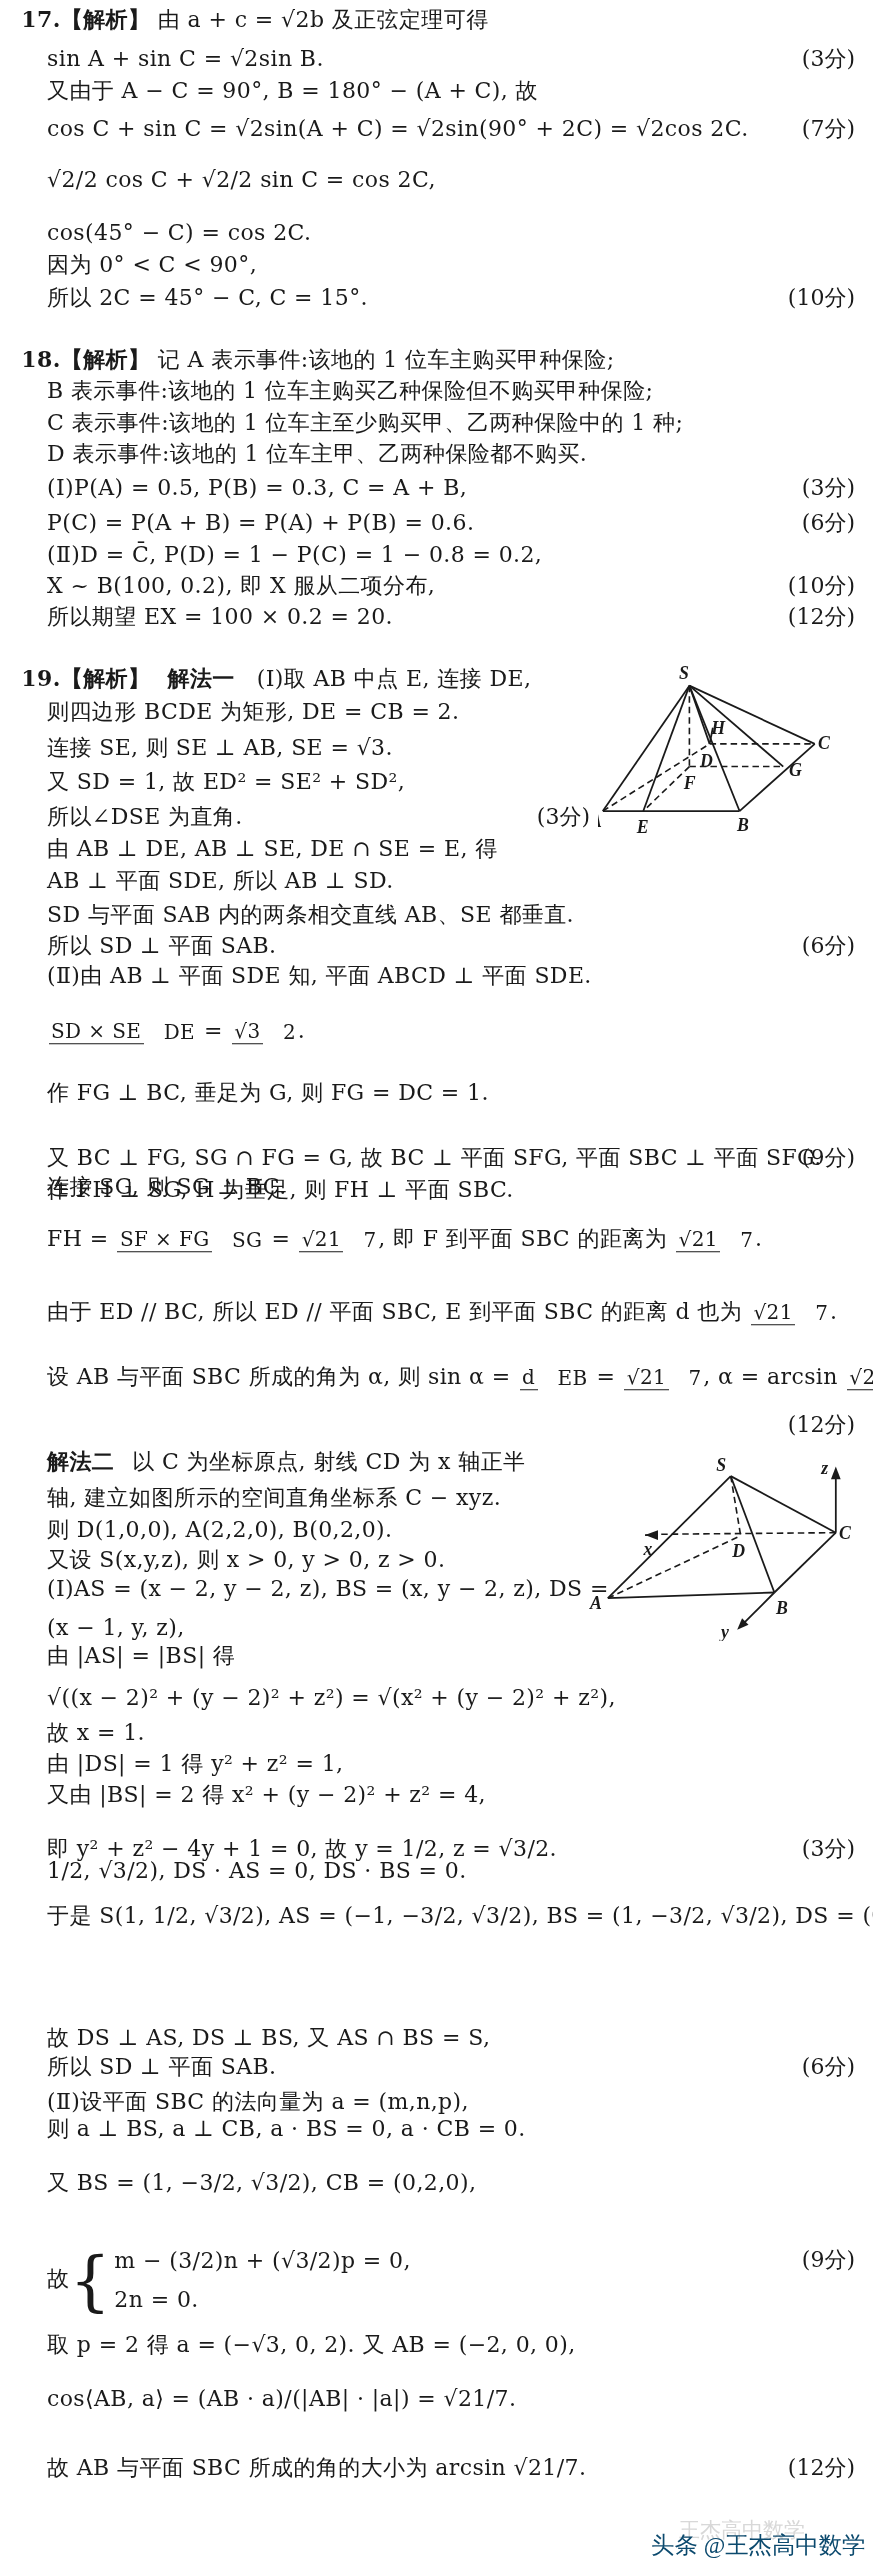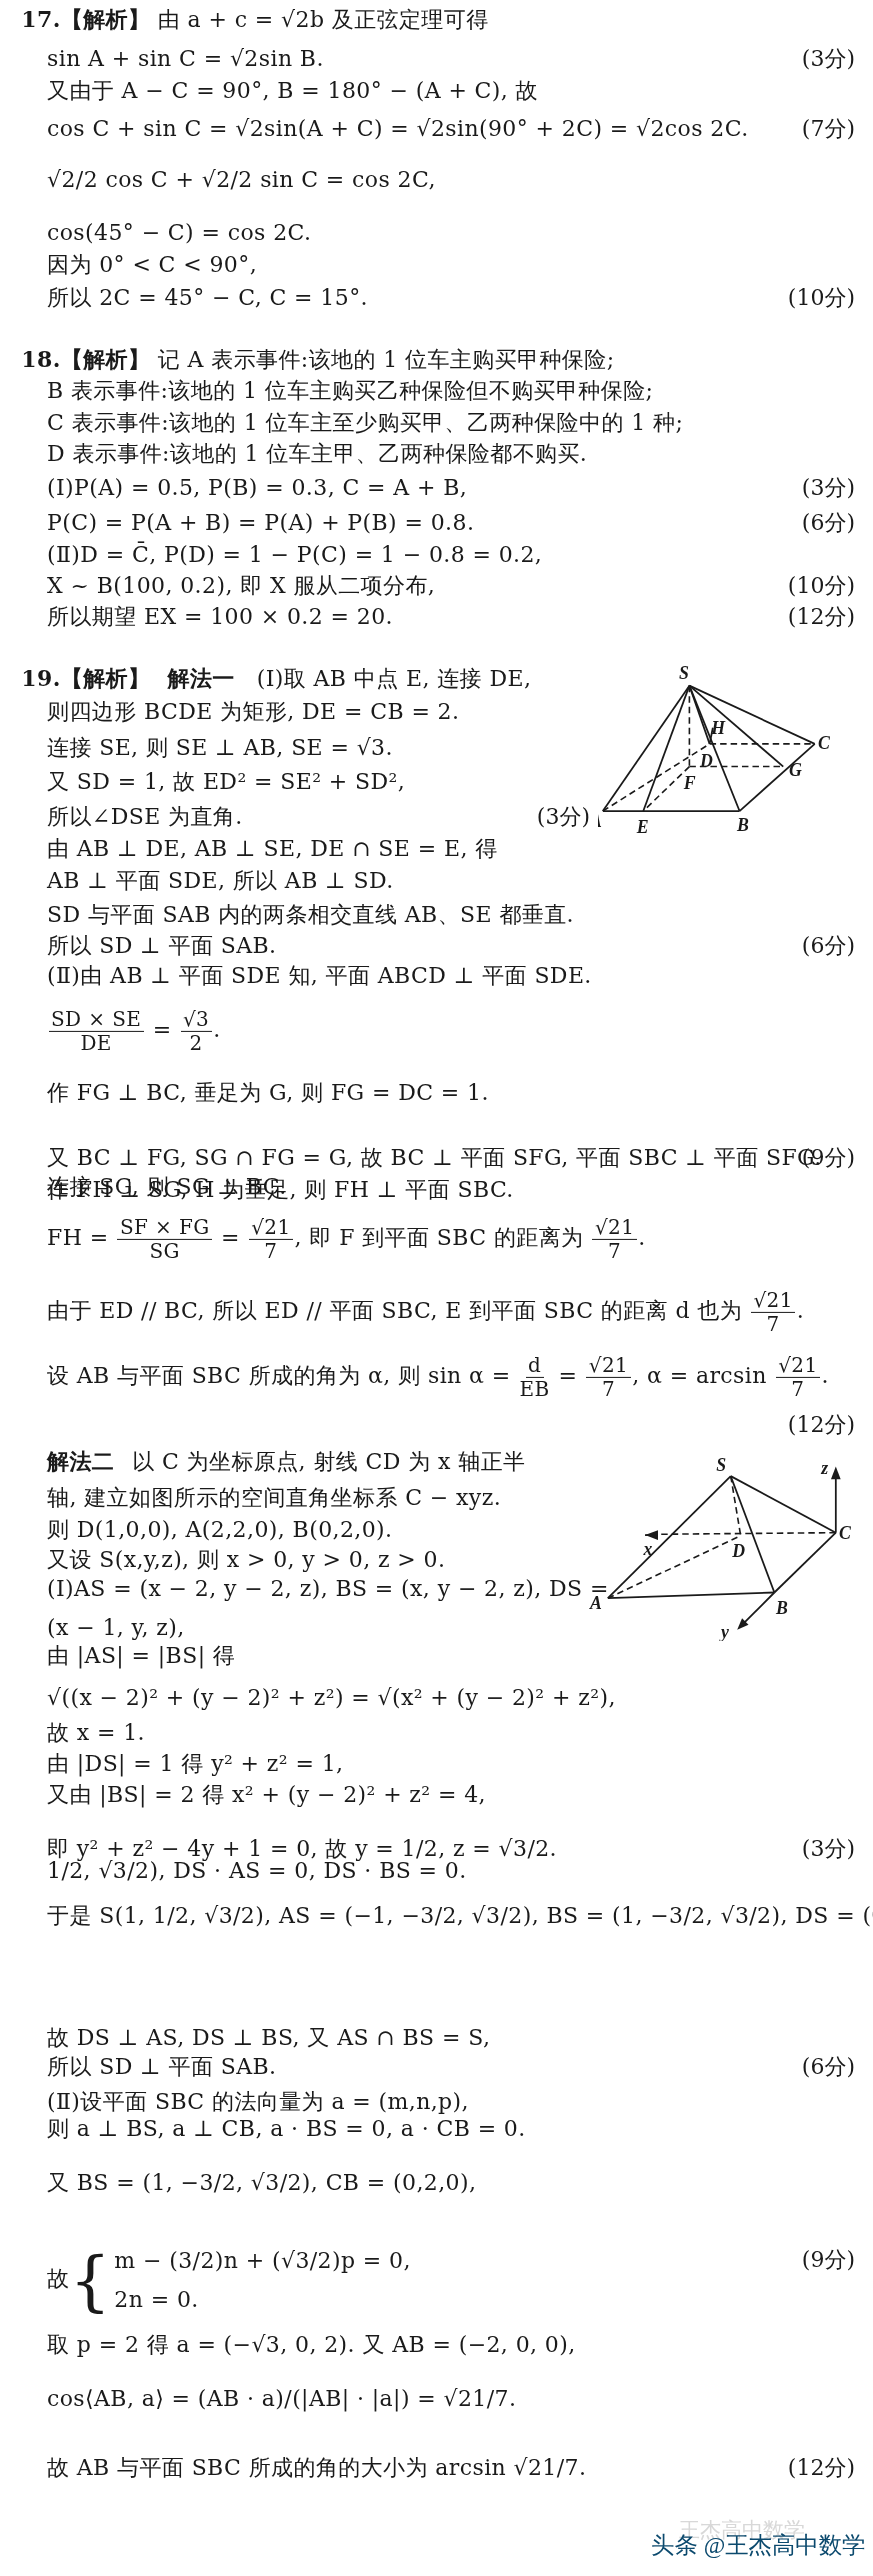--- a/index.html
+++ b/index.html
@@ -3,21 +3,21 @@
 <meta charset="utf-8">
 <style>
   html, body { margin:0; padding:0; background:#ffffff; }
   body { width:873px; height:2576px; position:relative; overflow:hidden;
          font-family:"DejaVu Serif","Liberation Serif",serif; color:#1a1a1a; }
   .ln { position:absolute; left:47px; font-size:22px; line-height:27.5px; white-space:nowrap;
         transform:translateY(-50%); letter-spacing:0.4px; }
   .ln.first { left:11.3px;margin-left:10px; }
   .sc { position:absolute; right:18px; font-size:22px; transform:translateY(-50%); white-space:nowrap; }
   .hd { font-weight:bold; }
-  .frac { display:inline-flex; flex-direction:column; align-items:center; vertical-align:middle; margin:0 1.6px; font-size:20px; line-height:22.6px; }
+  .frac { display:inline-flex; flex-direction:row; align-items:center; vertical-align:middle; margin:0 1.6px; font-size:20px; line-height:22.6px;gap:20px; }
   .frac .n { border-bottom:1.2px solid #1a1a1a; padding:0 2.4px; }
   .brace { display:inline-block; vertical-align:middle; font-size:65px; line-height:65px; font-weight:lighter; margin-right:3.2px; }
   .sys { display:inline-flex; flex-direction:column; vertical-align:middle; gap:11.3px; }
   .diagram { position:absolute; }
   .wm { position:absolute; left:651px; top:2529px; font-family:Liberation Serif, serif; font-size:23.4px; color:#0c4a6e; }
   .wm-ghost { position:absolute; left:679px; top:2516px; font-family:"DejaVu Sans","Liberation Sans",sans-serif; font-size:21px; color:#d8d8d8; }
 </style>
 </head>
 <body>
 
@@ -38,21 +38,21 @@
 
 <div class="ln first" style="top:360px">
   <span class="hd">18.</span><span class="hd">【解析】</span>
   <span>记 A 表示事件:该地的 1 位车主购买甲种保险;</span>
 </div>
 <div class="ln" style="top:391px">B 表示事件:该地的 1 位车主购买乙种保险但不购买甲种保险;</div>
 <div class="ln" style="top:423px">C 表示事件:该地的 1 位车主至少购买甲、乙两种保险中的 1 种;</div>
 <div class="ln" style="top:454px">D 表示事件:该地的 1 位车主甲、乙两种保险都不购买.</div>
 <div class="ln" style="top:488px">(Ⅰ)P(A) = 0.5, P(B) = 0.3, C = A + B,</div>
 <div class="sc" style="top:488px">(3分)</div>
-<div class="ln" style="top:523px">P(C) = P(A + B) = P(A) + P(B) = 0.8.</div>
+<div class="ln" style="top:523px">P(C) = P(A + B) = P(A) + P(B) = 0.6.</div>
 <div class="sc" style="top:523px">(6分)</div>
 <div class="ln" style="top:555px">(Ⅱ)D = C̄, P(D) = 1 − P(C) = 1 − 0.8 = 0.2,</div>
 <div class="ln" style="top:586px">X ~ B(100, 0.2), 即 X 服从二项分布,</div>
 <div class="sc" style="top:586px">(10分)</div>
 <div class="ln" style="top:617px">所以期望 EX = 100 × 0.2 = 20.</div>
 <div class="sc" style="top:617px">(12分)</div>
 
 <div class="ln first" style="top:679px">
   <span class="hd">19.</span><span class="hd">【解析】</span>
   <span class="hd" style="margin:0 14.6px 0 9.7px">解法一</span>

